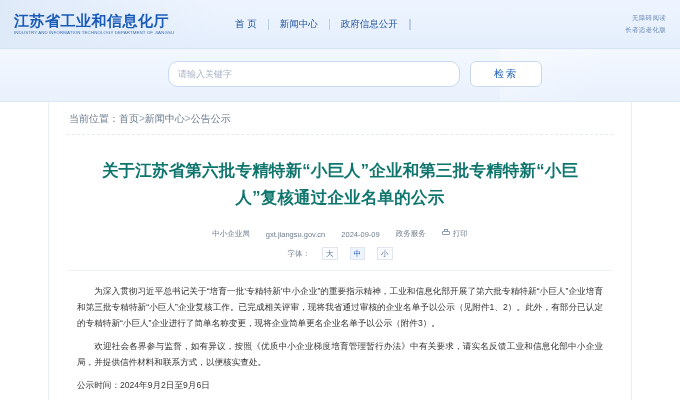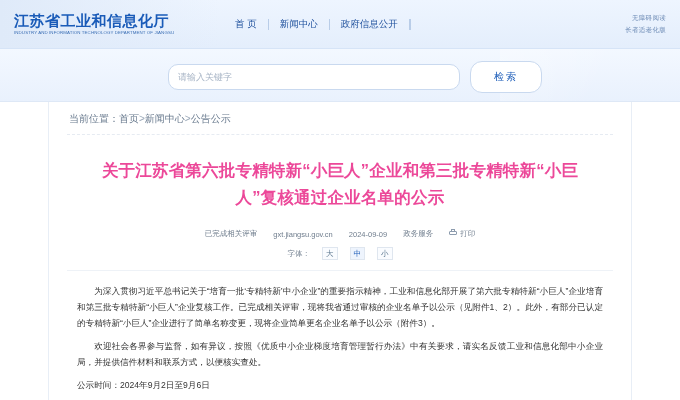--- a/index.html
+++ b/index.html
@@ -133,24 +133,24 @@
     font-size: 9px;
     color: #555;
     padding: 0 9px;
     box-sizing: border-box;
     outline: none;
     font-family: "Liberation Sans", sans-serif;
   }
   .search-input::placeholder { color: #a8b5c6; }
   .search-btn {
     width: 72px;
-    height: 32px;
+    height: 26px;
     background: #ffffff;
     border: 1px solid #c9d9ef;
-    border-radius: 12px;
+    border-radius: 6px;
     font-size: 10px;
     color: #1a5bb8;
     cursor: pointer;
     font-family: "Liberation Sans", sans-serif;
     letter-spacing: 2px;
   }
 
   
   .content {
     position: relative;
@@ -173,21 +173,21 @@
     padding: 10px 0 8px 2px;
     border-bottom: 1px dashed #e6ebf2;
   }
   .crumb .sep { color: #9aa8b8; }
 
   .title {
     text-align: center;
     font-size: 16.5px;
     line-height: 27px;
     font-weight: bold;
-    color: #ec4899;
+    color: #0f766e;
     margin: 22px 14px 18px 14px;
     letter-spacing: 0.2px;
   }
 
   .meta {
     display: flex;
     justify-content: center;
     align-items: center;
     gap: 16px;
     font-size: 7.5px;
@@ -296,21 +296,21 @@
   <div class="content">
     <div class="card">
 
       <div class="crumb">
         <span>当前位置：</span><span>首页</span><span class="sep">&gt;</span><span>新闻中心</span><span class="sep">&gt;</span><span>公告公示</span>
       </div>
 
       <div class="title">关于江苏省第六批专精特新“小巨人”企业和第三批专精特新“小巨人”复核通过企业名单的公示</div>
 
       <div class="meta">
-        <span class="meta-item">已完成相关评审</span>
+        <span class="meta-item">中小企业局</span>
         <span class="meta-item">gxt.jiangsu.gov.cn</span>
         <span class="meta-item">2024-09-09</span>
         <span class="meta-item">政务服务</span>
         <span class="meta-item printer">
           <span class="printer-icon"></span>
           <span>打印</span>
         </span>
       </div>
 
       <div class="fontsize-row">

